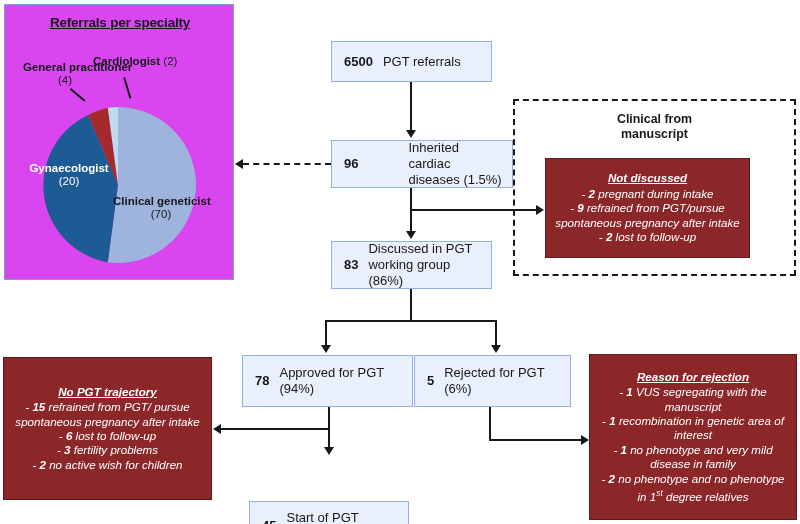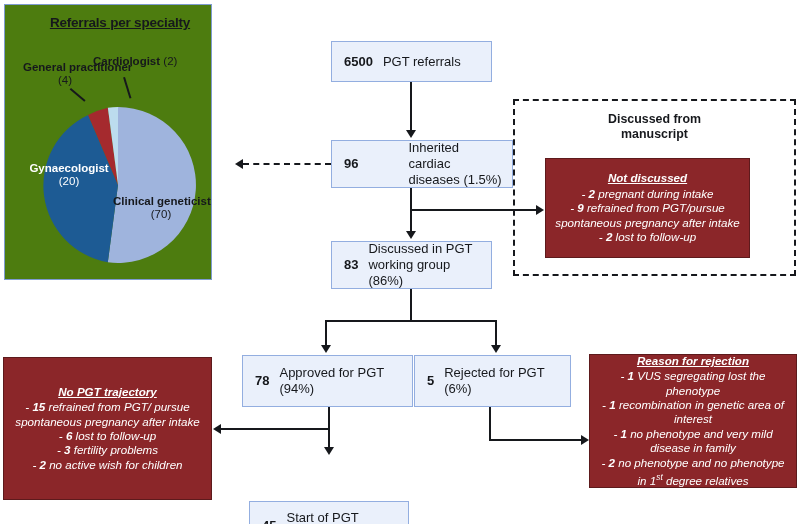--- a/index.html
+++ b/index.html
@@ -17,23 +17,23 @@
     height: 524px;
     background: #ffffff;
     overflow: hidden;
   }
 
   
   .pie-panel {
     position: absolute;
     left: 4px;
     top: 4px;
-    width: 208px;
+    width: 230px;
     height: 276px;
-    background: #4d7c0f;
+    background: #d946ef;
     border: 1.6px solid #7e9bd0;
     box-sizing: border-box;
   }
   .pie-title {
     position: absolute;
     left: 0;
     top: 10px;
     width: 230px;
     text-align: center;
     font-size: 13.5px;
@@ -208,21 +208,21 @@
     </div>
 
     <div class="pie-label lbl-cg">
       <span class="nm">Clinical geneticist</span><br>
       <span class="ct">(70)</span>
     </div>
   </div>
 
   <div class="dashed-box" style="left:513px; top:99px; width:283px; height:177px;"></div>
   <div class="dashed-title" style="left:513px; top:112px; width:283px;">
-    <span>Discussed from</span><br>
+    <span>Clinical from</span><br>
     <span>manuscript</span>
   </div>
 
   <div class="rbox" style="left:545px; top:158px; width:205px; height:100px;">
     <div class="hd">Not discussed</div>
     <div class="li">
       <span>- </span><b>2</b><span> pregnant during intake</span>
     </div>
     <div class="li">
       <span>- </span><b>9</b><span> refrained from PGT/pursue spontaneous pregnancy after intake</span>
@@ -271,24 +271,24 @@
       <span>- </span><b>6</b><span> lost to follow-up</span>
     </div>
     <div class="li">
       <span>- </span><b>3</b><span> fertility problems</span>
     </div>
     <div class="li">
       <span>- </span><b>2</b><span> no active wish for children</span>
     </div>
   </div>
 
-  <div class="rbox" style="left:589px; top:354px; width:208px; height:134px;">
+  <div class="rbox" style="left:589px; top:354px; width:208px; height:166px;">
     <div class="hd">Reason for rejection</div>
     <div class="li">
-      <span>- </span><b>1</b><span> VUS segregating lost the phenotype</span>
+      <span>- </span><b>1</b><span> VUS segregating with the manuscript</span>
     </div>
     <div class="li">
       <span>- </span><b>1</b><span> recombination in genetic area of interest</span>
     </div>
     <div class="li">
       <span>- </span><b>1</b><span> no phenotype and very mild disease in family</span>
     </div>
     <div class="li">
       <span>- </span><b>2</b><span id="rj4rest"> no phenotype and no phenotype in 1<span class="sup">st</span> degree relatives</span>
     </div>

